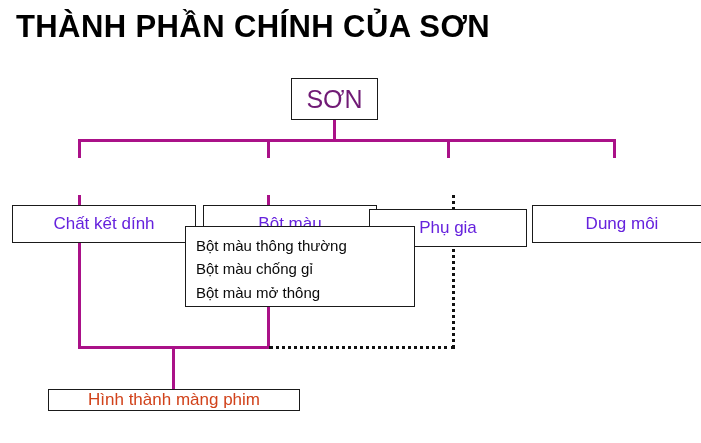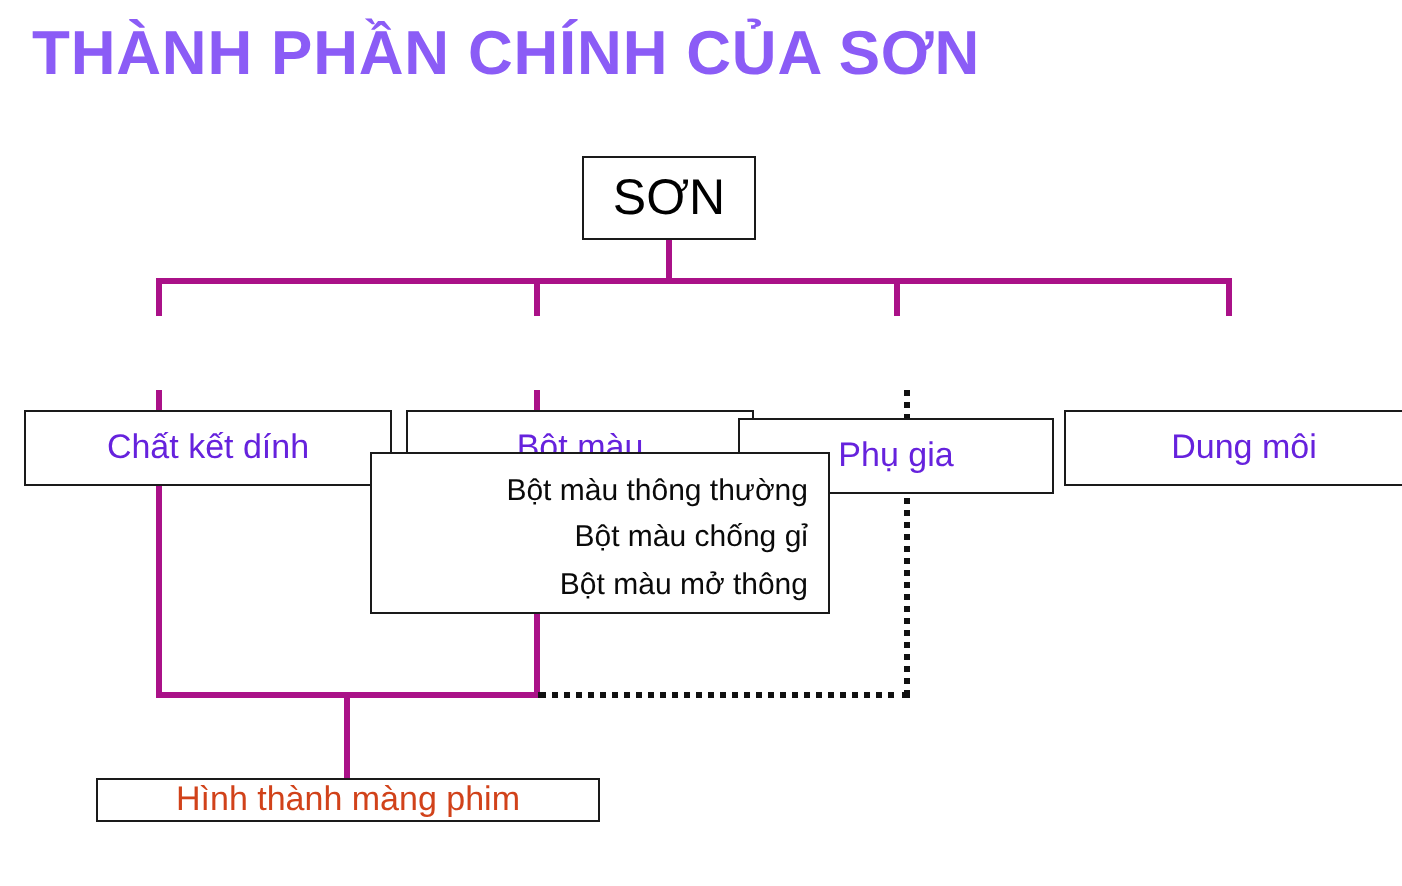--- a/index.html
+++ b/index.html
@@ -21,42 +21,42 @@
     width: 701px;
     height: 443px;
   }
   .title {
     position: absolute;
     left: 16px;
     top: 8px;
     font-size: 31px;
     font-weight: bold;
     letter-spacing: 0.4px;
-    color: #8b5cf6;
+    color: #000000;
     white-space: nowrap;
     line-height: 1.25;
   }
   .node {
     position: absolute;
     box-sizing: border-box;
     border: 1px solid #1a1a1a;
     background: #ffffff;
     display: flex;
     align-items: center;
     justify-content: center;
     text-align: center;
     line-height: 1.15;
   }
   .node-root {
     left: 291px;
     top: 78px;
     width: 87px;
     height: 42px;
     font-size: 25px;
-    color: #000000;
+    color: #701a75;
   }
   .node-l2 {
     height: 38px;
     font-size: 17px;
     color: #6622dd;
     margin-top: 48px;
   }
   .node-l2.n1 { left: 12px;  top: 157px; width: 184px; }
   .node-l2.n2 { left: 203px; top: 157px; width: 174px; }
   .node-l2.n3 { left: 369px; top: 161px; width: 158px; }
@@ -66,21 +66,21 @@
     left: 185px;
     top: 226px;
     width: 230px;
     height: 81px;
     display: block;
     padding: 7px 10px 0 10px;
     font-size: 15px;
     color: #0a0a0a;
     text-align: left;
   }
-  .node-list .li { line-height: 1.55; white-space: nowrap; text-align: right; }
+  .node-list .li { line-height: 1.55; white-space: nowrap; }
 
   .node-bottom {
     left: 48px;
     top: 389px;
     width: 252px;
     height: 22px;
     font-size: 17px;
     color: #d1421a;
   }
 

